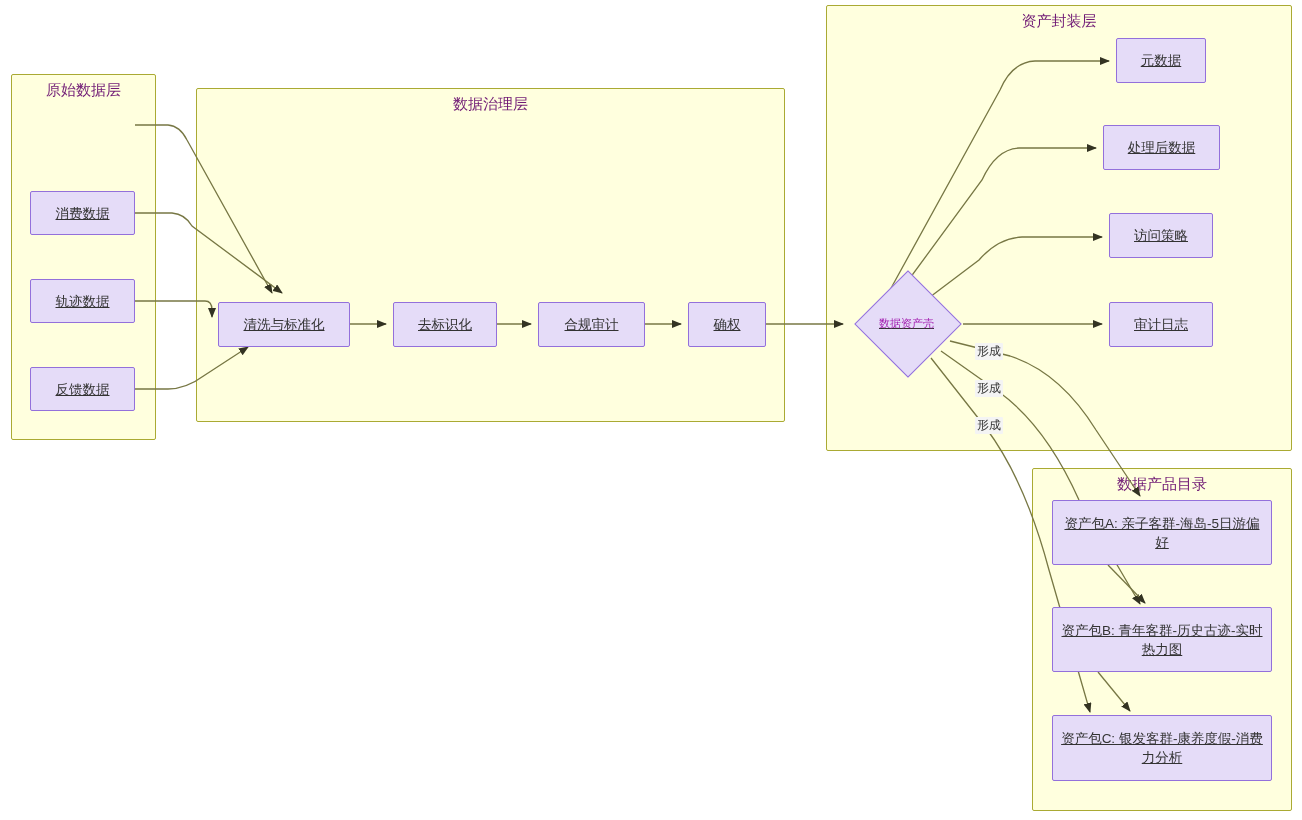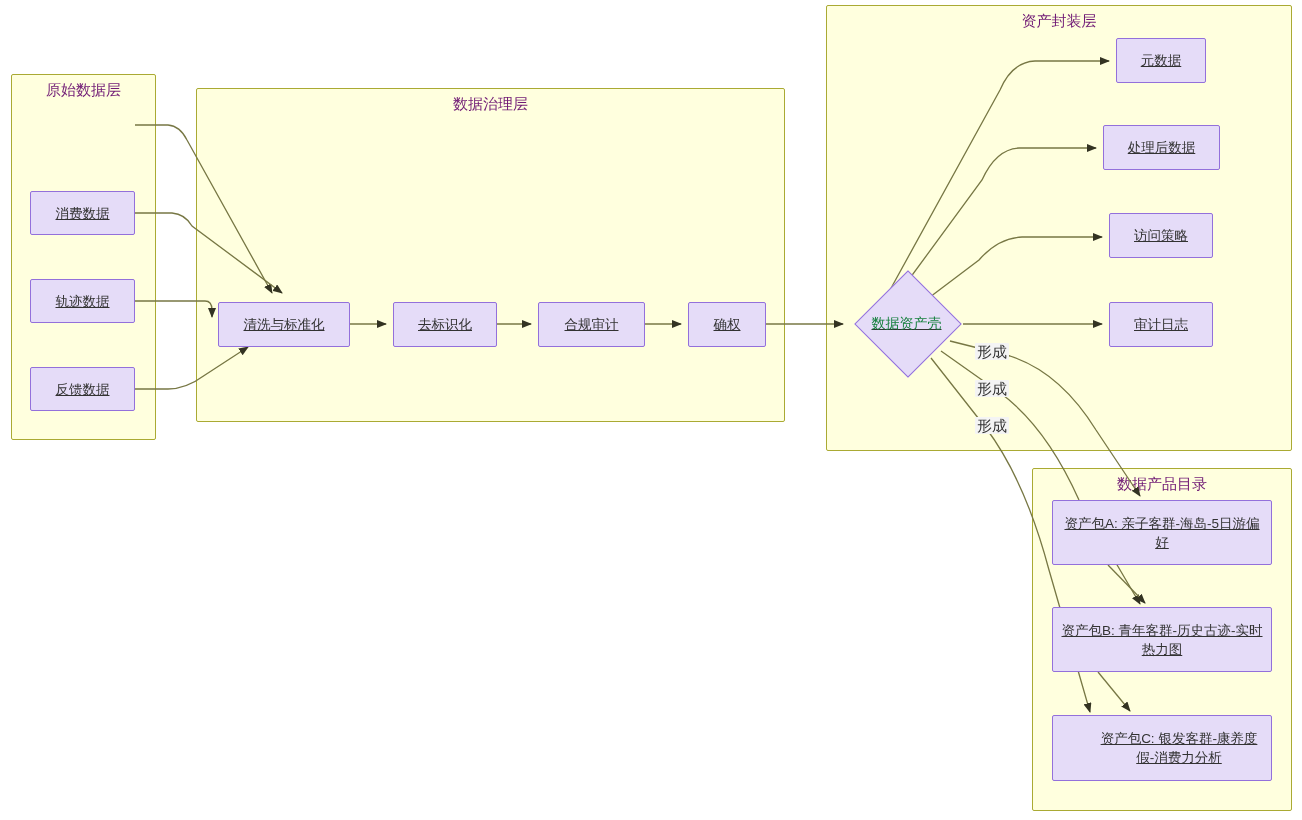--- a/index.html
+++ b/index.html
@@ -73,27 +73,27 @@
     height: 74px;
     margin-left: -37px;
     margin-top: -37px;
     background: #e5dcf8;
     border: 1px solid #9370db;
     transform: rotate(45deg);
   }
   .node.diamond .diamond-label {
     position: relative;
     z-index: 2;
-    font-size: 14px;
-    color: #15803d;
+    font-size: 11px;
+    color: #a21caf;
     white-space: nowrap;
   }
   .edge-label {
     position: absolute;
-    font-size: 15px;
+    font-size: 12px;
     color: #333333;
     background: #f4f4f4;
     padding: 1px 2px;
     line-height: 15px;
     white-space: nowrap;
     border-radius: 1px;
   }
 </style>
 </head>
 <body>
@@ -188,21 +188,21 @@
   <div class="node" style="left:1109px; top:302px; width:104px; height:45px;">
     <span>审计日志</span>
   </div>
 
   <div class="node" style="left:1052px; top:500px; width:220px; height:65px;">
     <span>资产包A: 亲子客群-海岛-5日游偏好</span>
   </div>
   <div class="node" style="left:1052px; top:607px; width:220px; height:65px;">
     <span>资产包B: 青年客群-历史古迹-实时热力图</span>
   </div>
-  <div class="node" style="left:1052px; top:715px; width:220px; height:66px;padding-left:40px;">
+  <div class="node" style="left:1052px; top:715px; width:220px; height:66px;">
     <span>资产包C: 银发客群-康养度假-消费力分析</span>
   </div>
 
   <div class="edge-label" style="left:975px; top:343px;">
     <span>形成</span>
   </div>
   <div class="edge-label" style="left:975px; top:380px;">
     <span>形成</span>
   </div>
   <div class="edge-label" style="left:975px; top:417px;">

